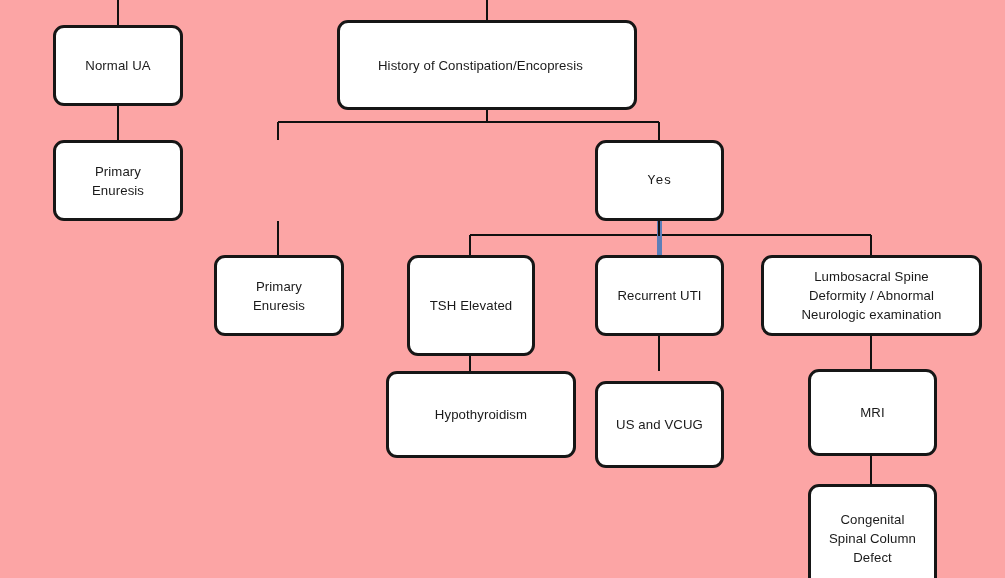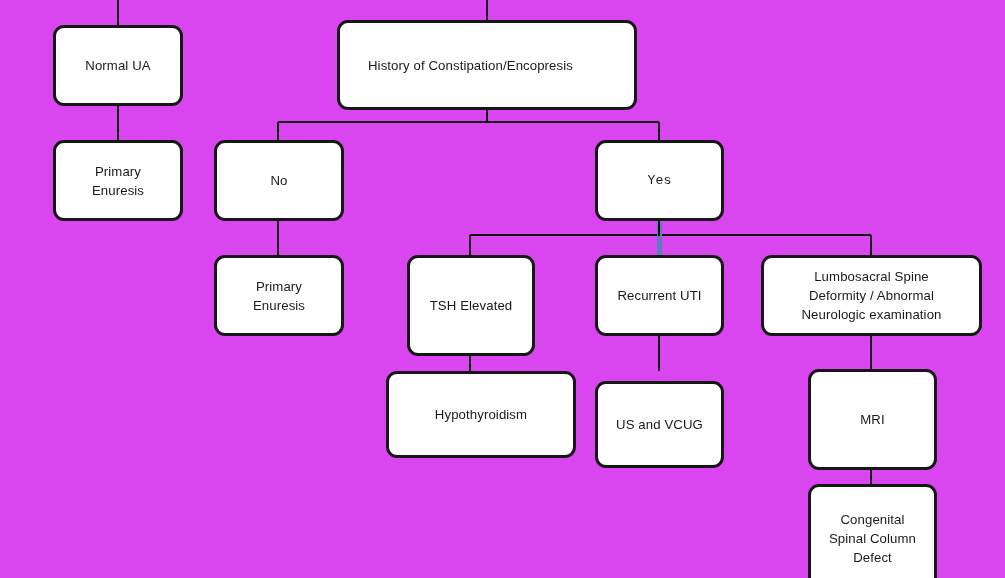--- a/index.html
+++ b/index.html
@@ -9,21 +9,21 @@
     background: #ffffff;
   }
   body {
     font-family: "Liberation Sans", sans-serif;
     -webkit-font-smoothing: antialiased;
   }
   #canvas {
     position: relative;
     width: 1005px;
     height: 578px;
-    background: #d946ef;
+    background: #fca5a5;
     overflow: hidden;
   }
   #edge-layer {
     position: absolute;
     left: 0;
     top: 0;
     width: 1005px;
     height: 578px;
     pointer-events: none;
   }
@@ -46,21 +46,21 @@
     text-align: center;
     color: #1a1a1a;
     font-size: 13.2px;
     line-height: 19px;
     letter-spacing: 0.1px;
     white-space: pre-line;
     padding: 2px 6px;
   }
   .node.text-left-bias {
     justify-content: flex-start;
-    padding-left: 28px;
+    padding-left: 38px;
     text-align: left;
   }
 </style>
 </head>
 <body>
 
 <div id="canvas">
 
   <svg id="edge-layer" viewBox="0 0 1005 578" width="1005" height="578" xmlns="http://www.w3.org/2000/svg">
 
@@ -105,23 +105,20 @@
 
     <div class="node" style="left:53px; top:140px; width:130px; height:81px;">
       <span>Primary
 Enuresis</span>
     </div>
 
     <div class="node text-left-bias" style="left:337px; top:20px; width:300px; height:90px;">
       <span>History of Constipation/Encopresis</span>
     </div>
 
-    <div class="node" style="left:214px; top:140px; width:130px; height:81px;">
-      <span>No</span>
-    </div>
 
     <div class="node" style="left:595px; top:140px; width:129px; height:81px;font-family:Liberation Mono, monospace;">
       <span>Yes</span>
     </div>
 
     <div class="node" style="left:214px; top:255px; width:130px; height:81px;">
       <span>Primary
 Enuresis</span>
     </div>
 
@@ -140,21 +137,21 @@
     </div>
 
     <div class="node" style="left:376px; top:371px; width:190px; height:87px;margin-left:10px;">
       <span>Hypothyroidism</span>
     </div>
 
     <div class="node" style="left:595px; top:381px; width:129px; height:87px;">
       <span>US and VCUG</span>
     </div>
 
-    <div class="node" style="left:808px; top:369px; width:129px; height:101px;">
+    <div class="node" style="left:808px; top:369px; width:129px; height:87px;">
       <span>MRI</span>
     </div>
 
     <div class="node" style="left:808px; top:484px; width:129px; height:108px;">
       <span>Congenital
 Spinal Column
 Defect</span>
     </div>
 
   </div>

